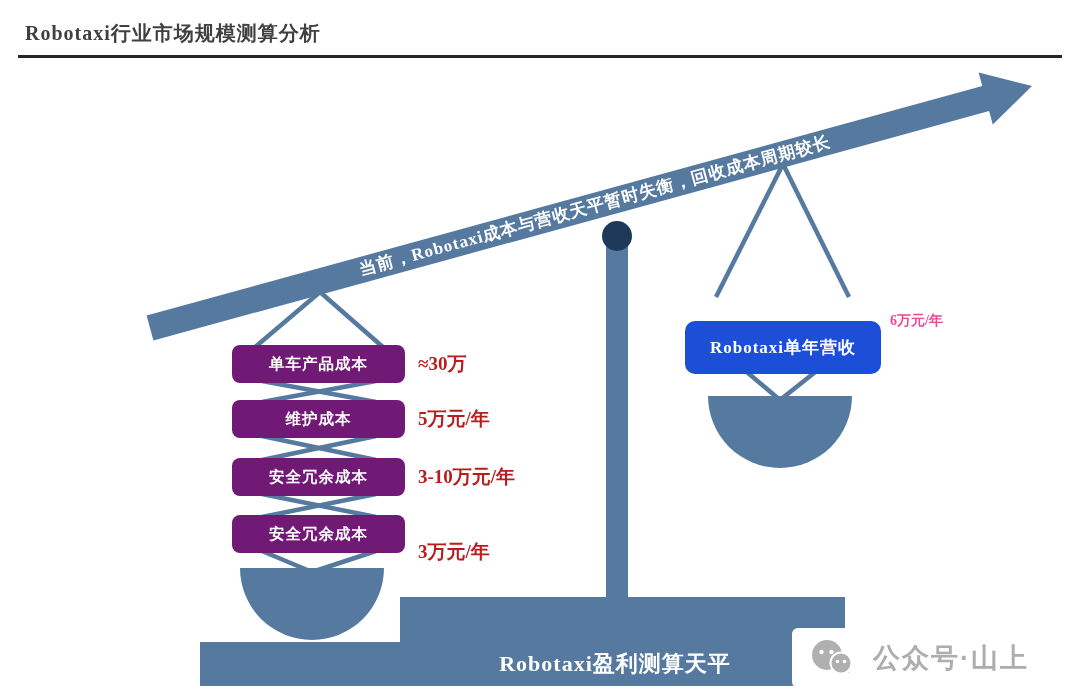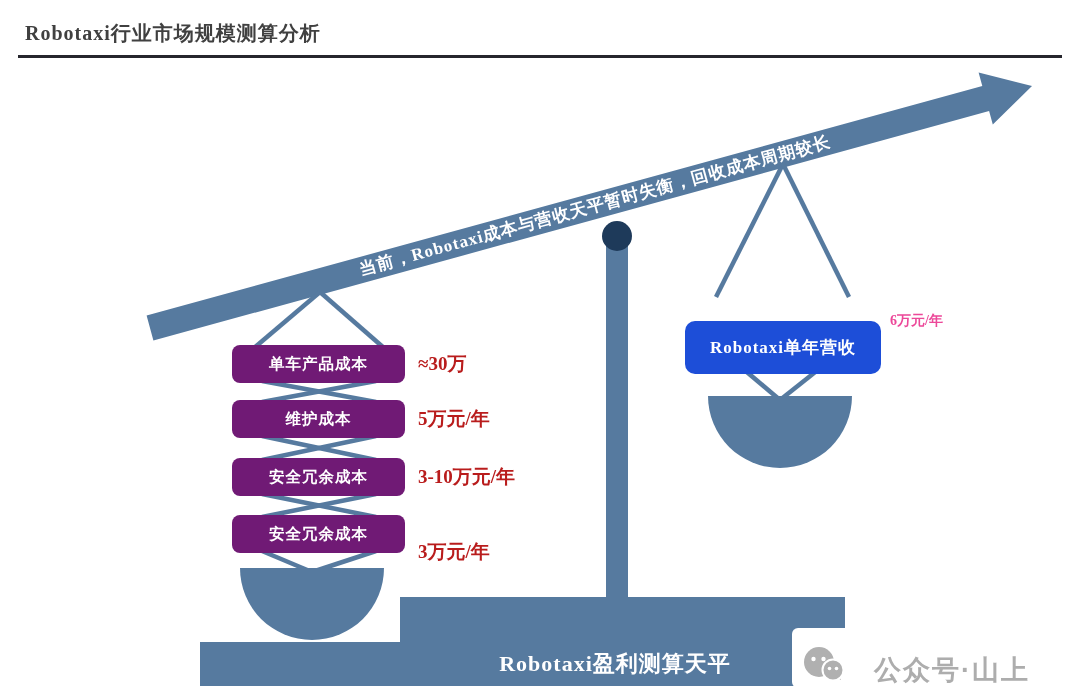--- a/index.html
+++ b/index.html
@@ -39,21 +39,21 @@
   .revenue-value{
     position:absolute;left:890px;top:308px;height:26px;line-height:26px;color:#ec4899;
     font-weight:bold;font-size:14px;z-index:2;white-space:nowrap;
   }
   .base-label{
     position:absolute;left:350px;top:650px;width:530px;height:28px;line-height:28px;
     text-align:center;color:#ffffff;font-weight:bold;font-size:22px;letter-spacing:1px;z-index:2;
   }
   .watermark{
     position:absolute;left:792px;top:628px;width:276px;height:60px;background:#ffffff;
-    border-radius:6px;display:flex;align-items:flex-end;gap:28px;padding-left:8px;
+    border-radius:6px;display:flex;align-items:center;gap:19px;padding-left:16px;
     box-sizing:border-box;z-index:3;
   }
   .watermark-text{
     color:#adadad;font-size:27px;font-weight:600;letter-spacing:2px;
     font-family:"Liberation Sans","DejaVu Sans",sans-serif;white-space:nowrap;
   }
 </style>
 </head>
 <body>
 

